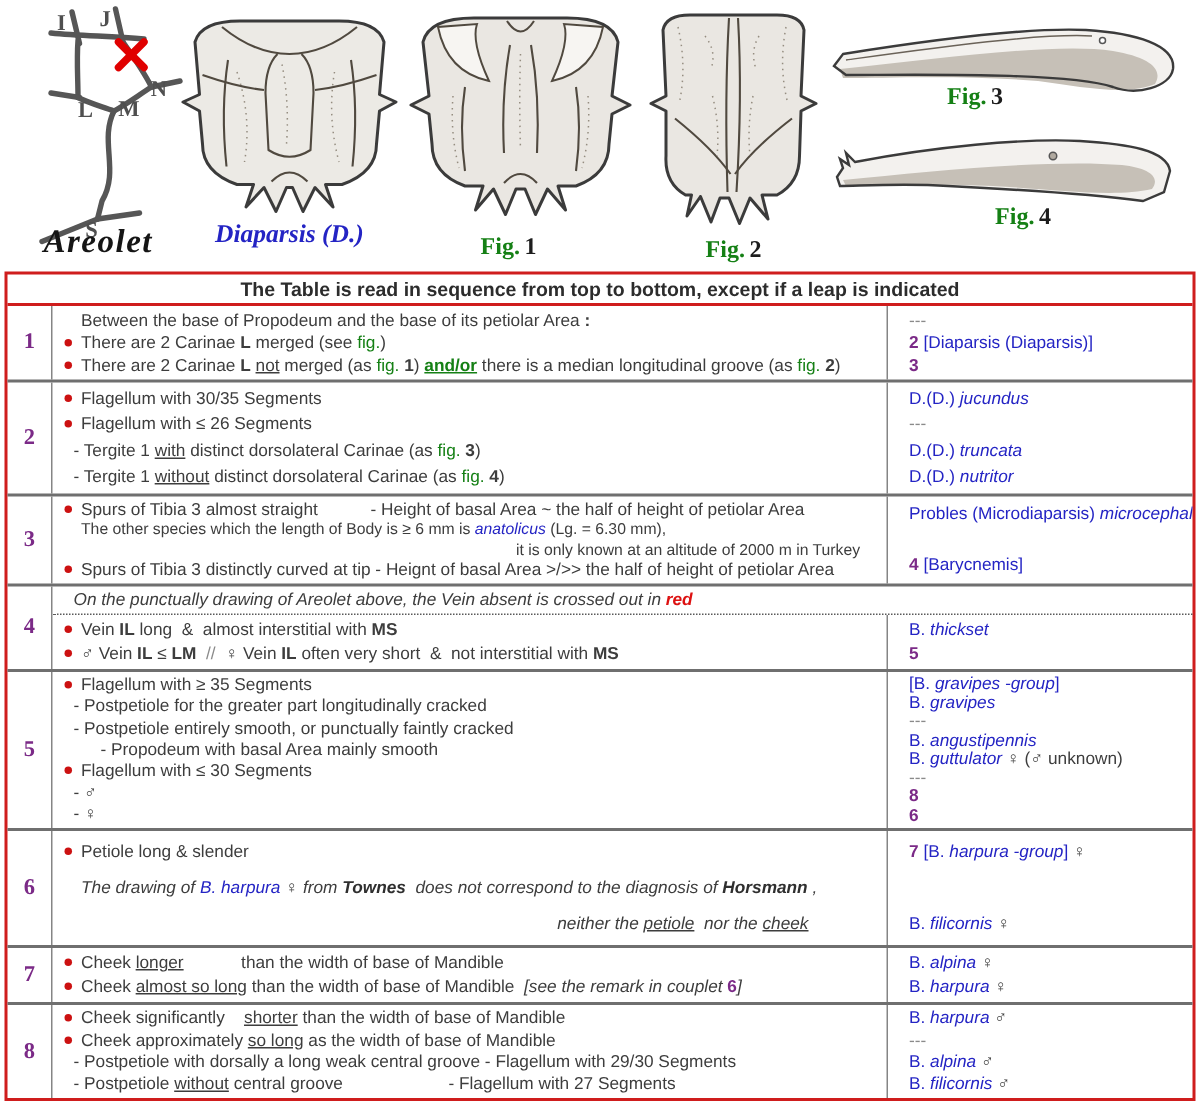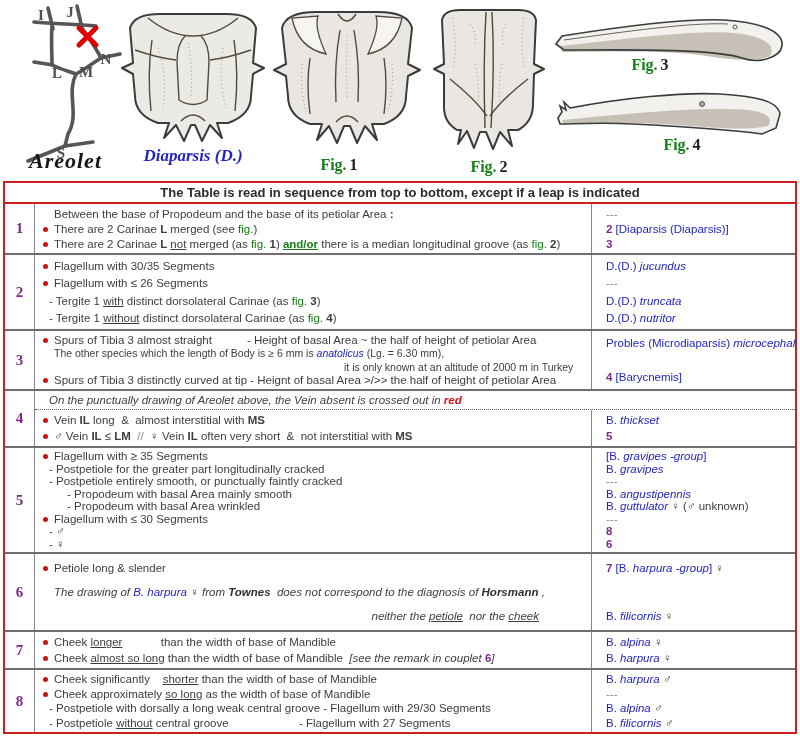--- a/index.html
+++ b/index.html
@@ -271,21 +271,20 @@
         </div>
         <div class="krow">
           <div class="numcell">5</div>
           <div class="rowbody">
             <div class="cols">
               <div class="lcell">
                 <div class="ln"><span class="blt"></span><span>Flagellum with ≥ 35 Segments</span></div>
                 <div class="ln ind1"><span>- Postpetiole for the greater part longitudinally cracked</span></div>
                 <div class="ln ind1"><span>- Postpetiole entirely smooth, or punctually faintly cracked</span></div>
                 <div class="ln ind2"><span>- Propodeum with basal Area mainly smooth</span></div>
-                <div class="ln ind2"><span>- Propodeum with basal Area wrinkled</span></div>
                 <div class="ln"><span class="blt"></span><span>Flagellum with ≤ 30 Segments</span></div>
                 <div class="ln ind1"><span>- ♂</span></div>
                 <div class="ln ind1"><span>- ♀</span></div>
               </div>
               <div class="rcell">
                 <div class="ln"><span class="s-bl">[B. </span><span class="s-bli">gravipes</span><span class="s-bli"> -group</span><span class="s-bl">]</span></div>
                 <div class="ln"><span class="s-bl">B. </span><span class="s-bli">gravipes</span></div>
                 <div class="ln"><span class="s-gy">---</span></div>
                 <div class="ln"><span class="s-bl">B. </span><span class="s-bli">angustipennis</span></div>
                 <div class="ln"><span class="s-bl">B. </span><span class="s-bli">guttulator</span><span> ♀ (♂ unknown)</span></div>

